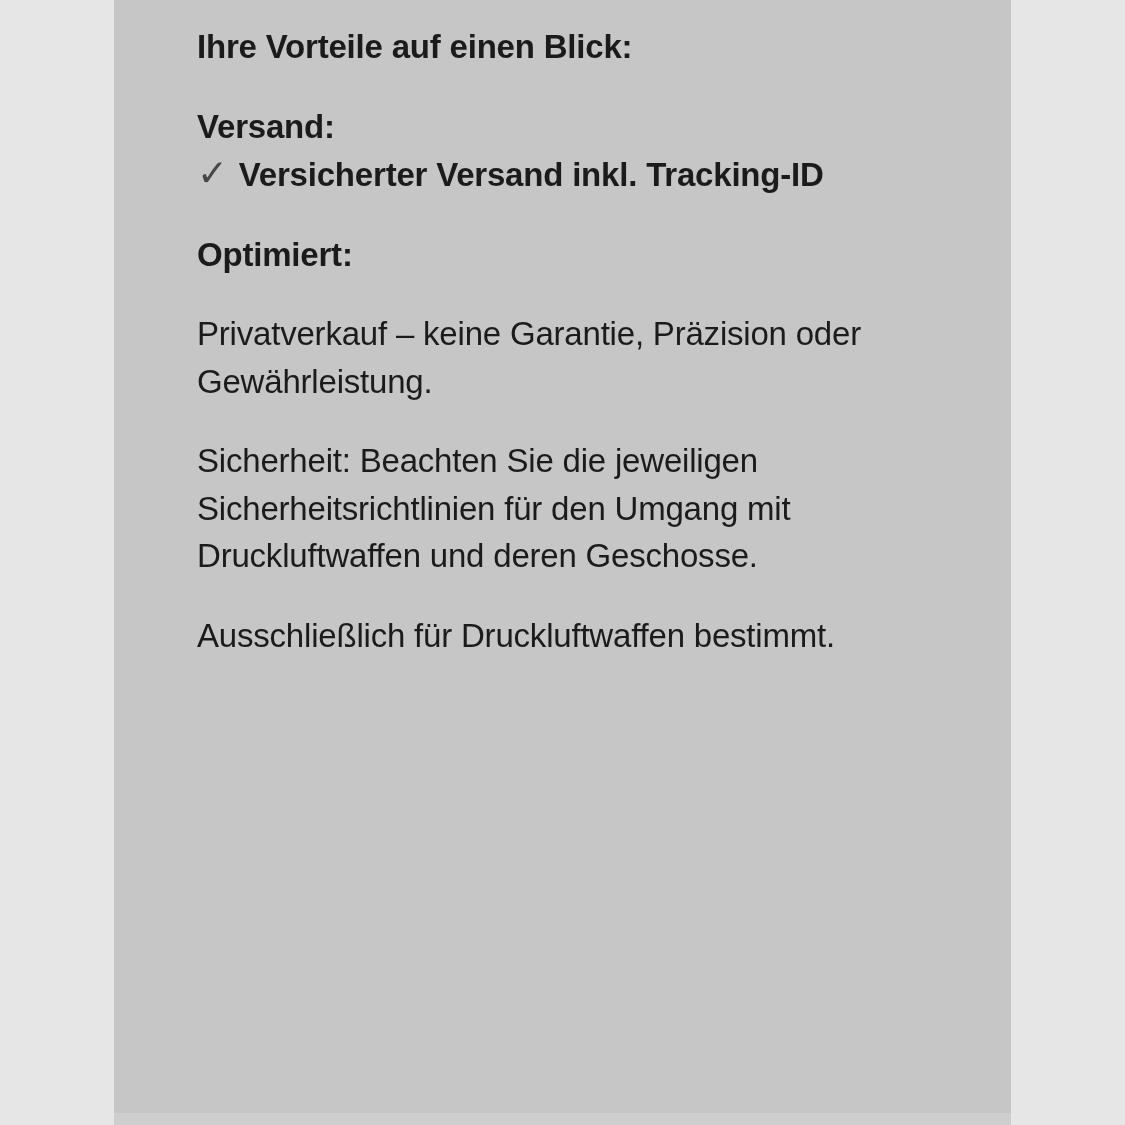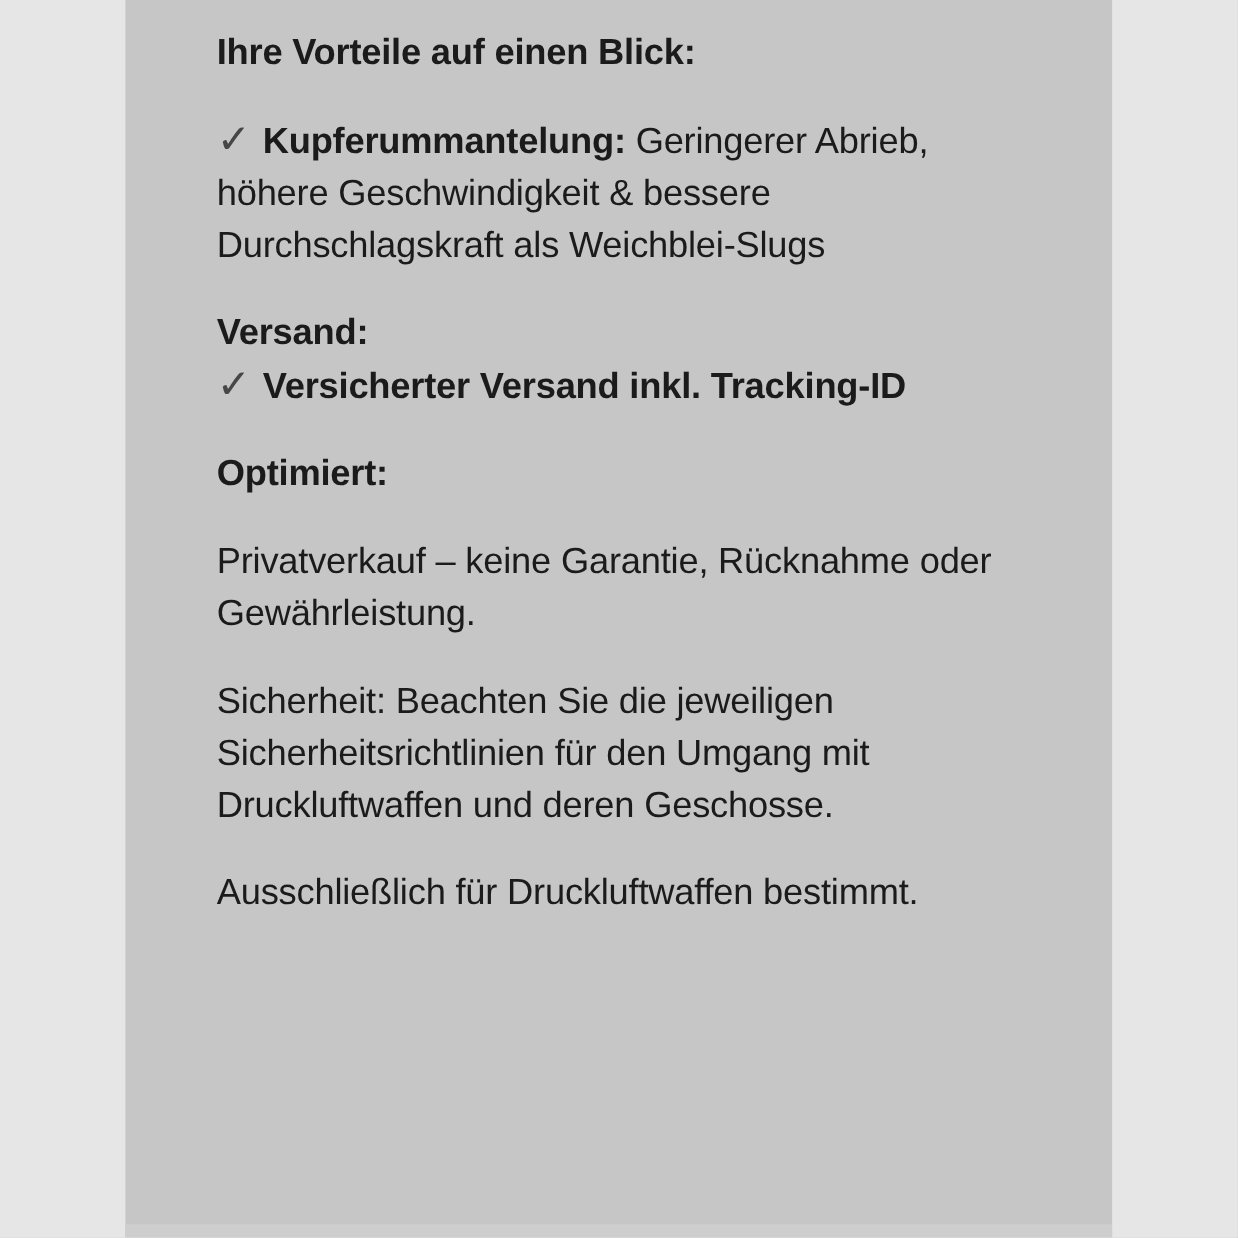--- a/index.html
+++ b/index.html
@@ -56,33 +56,30 @@
 </head>
 <body>
 
 <div class="page">
   <div class="content-col">
     <div class="text-area">
 
       <div class="block b">Ihre Vorteile auf einen Blick:</div>
 
       <div class="block">
-        <div><span class="check">✓</span><span class="b">Kupferummantelung:</span><span class="pre"> Geringerer Abrieb,
-höhere Geschwindigkeit &amp; bessere
-Durchschlagskraft als Weichblei-Slugs</span></div>
       </div>
 
       <div class="block">
         <div class="b">Versand:</div>
         <div><span class="check">✓</span><span class="b">Versicherter Versand inkl. Tracking-ID</span></div>
       </div>
 
       <div class="block b">Optimiert:</div>
 
-      <div class="block pre">Privatverkauf – keine Garantie, Rücknahme oder
+      <div class="block pre">Privatverkauf – keine Garantie, Präzision oder
 Gewährleistung.</div>
 
       <div class="block pre">Sicherheit: Beachten Sie die jeweiligen
 Sicherheitsrichtlinien für den Umgang mit
 Druckluftwaffen und deren Geschosse.</div>
 
       <div class="block pre">Ausschließlich für Druckluftwaffen bestimmt.</div>
 
     </div>
     <div class="bottom-strip"></div>

